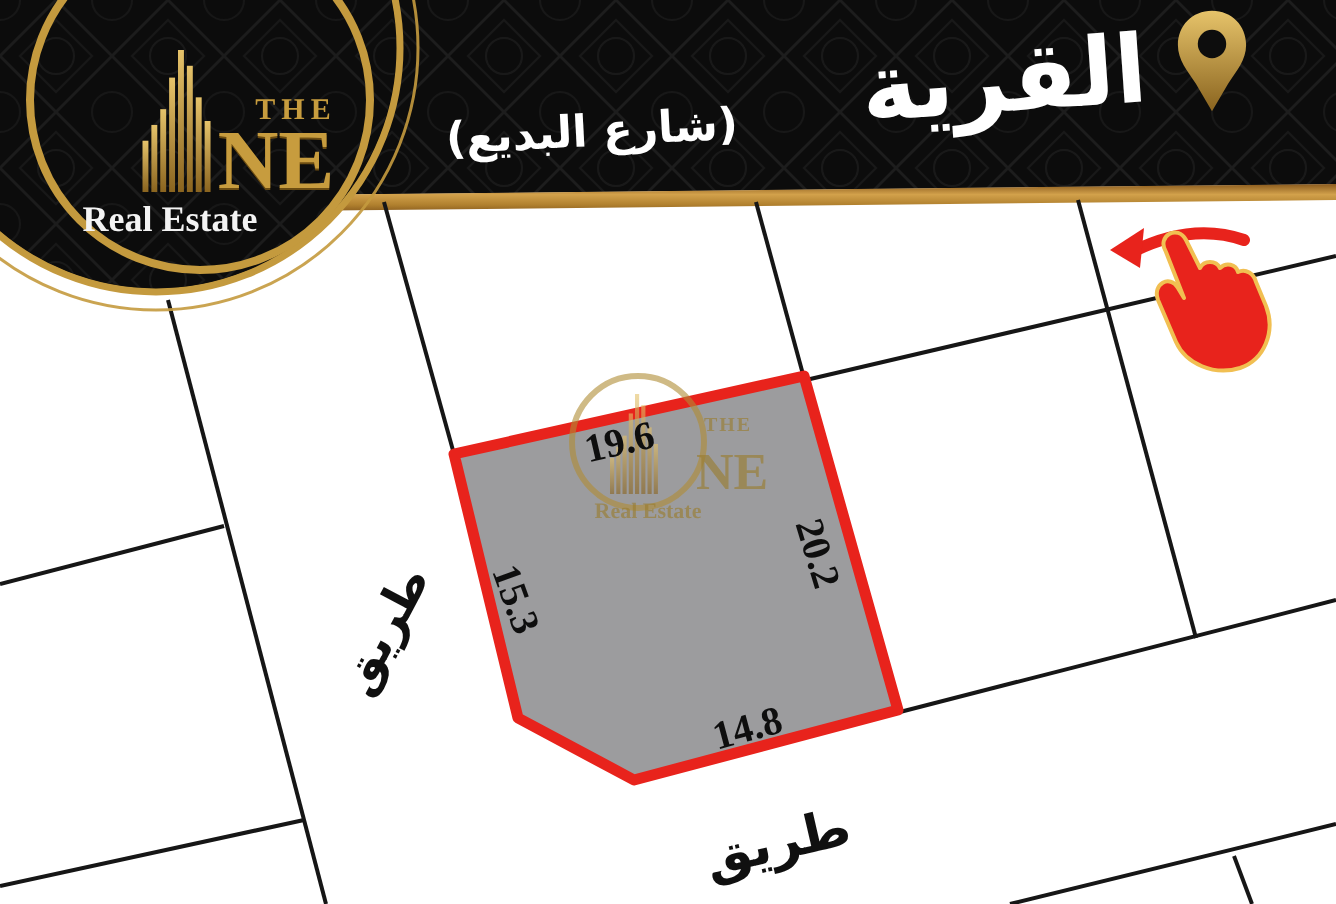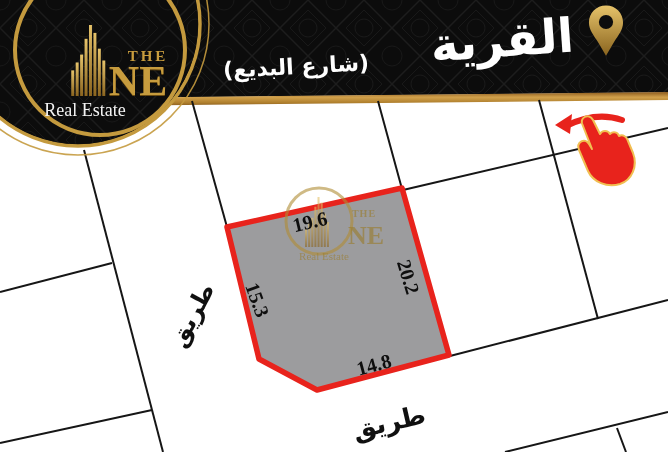--- a/index.html
+++ b/index.html
@@ -2,21 +2,21 @@
 <html><head>
 <meta charset="utf-8">
 <style>
   html,body{margin:0;padding:0;background:#e9e9e9;}
   .stage{
     position:relative;width:668px;height:452px;overflow:hidden;background:#ffffff;
     font-family:"DejaVu Sans",sans-serif;
   }
   .stage *{box-sizing:border-box;}
   .abs{position:absolute;}
-  .ctr{transform-origin:center center;white-space:nowrap;}
+  .ctr{transform-origin:center center;white-space:nowrap;font-weight:bold;}
 
   
   .hdr-title{
     color:#ffffff;font-weight:bold;font-size:47px;line-height:1;
     font-family:"DejaVu Sans",sans-serif;
   }
   .hdr-sub{
     color:#ffffff;font-weight:bold;font-size:22px;line-height:1;
     font-family:"DejaVu Sans",sans-serif;
   }

